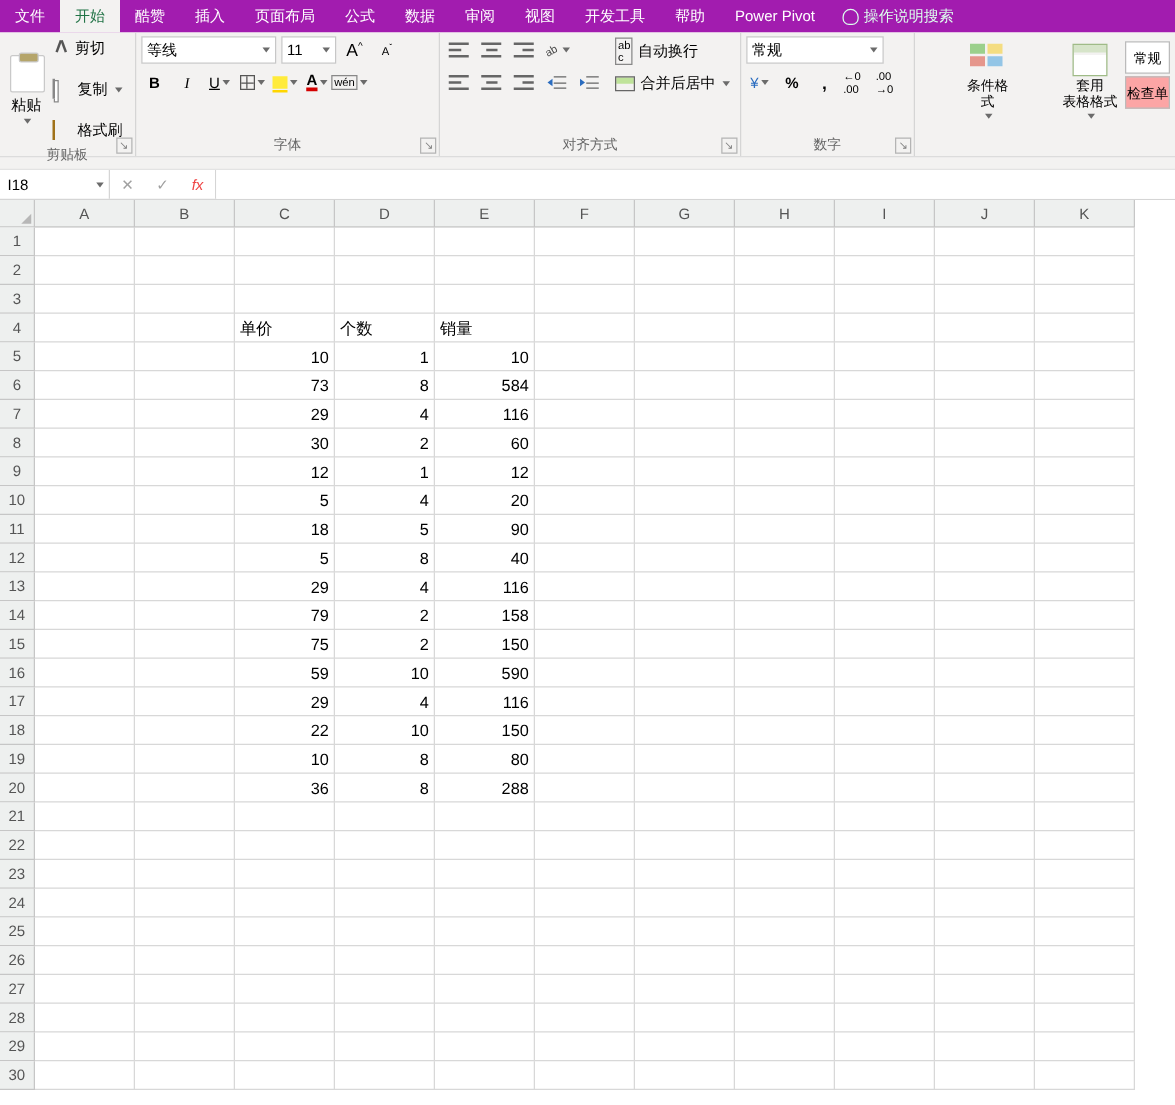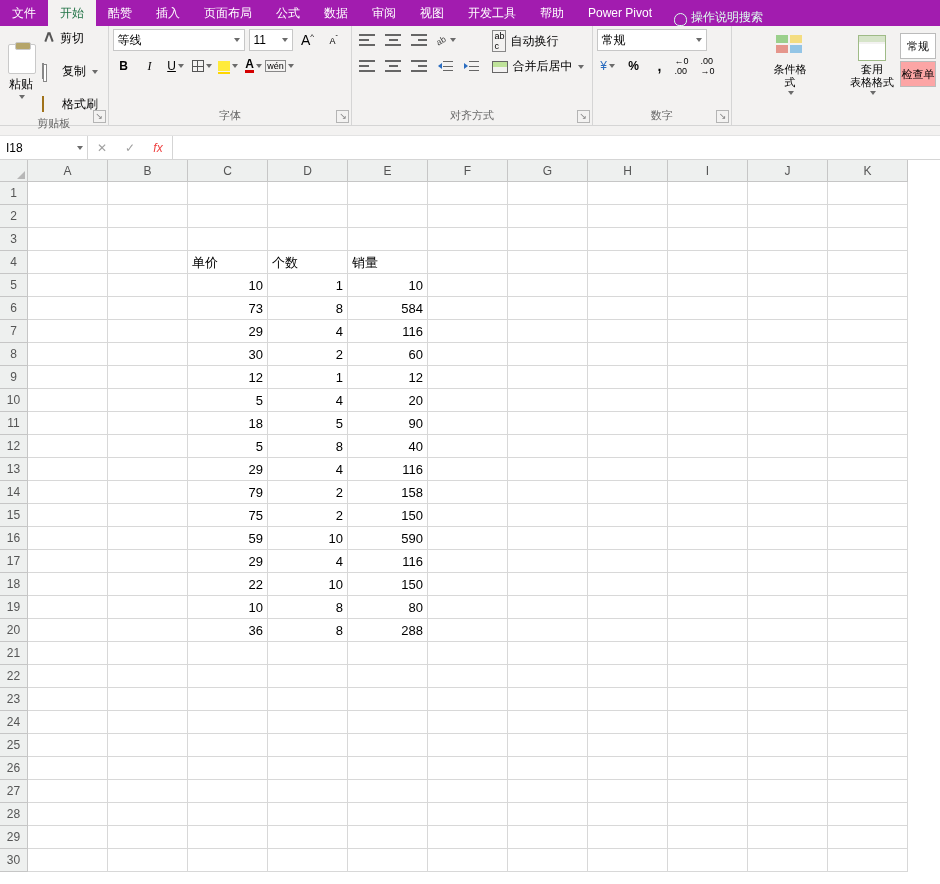--- a/index.html
+++ b/index.html
@@ -2,21 +2,21 @@
 <html><head>
 <meta charset="utf-8">
 <style>
 * { margin: 0; padding: 0; box-sizing: border-box; font-family: "Microsoft YaHei", "Segoe UI", sans-serif; }
 body { background: #fff; overflow: hidden; width: 940px; height: 884px; }
 
 
 .tab-strip { height: 26px; background: #a21caf; display: flex; align-items: stretch; font-size: 12px; color: #fff; user-select: none; }
 .tab { padding: 0 12px; display: flex; align-items: center; cursor: pointer; white-space: nowrap; }
 .tab.active { background: #f3f2f1; color: #217346; font-weight: 400; }
-.tell-me { display: flex; align-items: flex-end; gap: 4px; padding: 0 10px; color: #dfe; }
+.tell-me { display: flex; align-items: center; gap: 4px; padding: 0 10px; color: #dfe; }
 .bulb-icon { width: 13px; height: 13px; border: 1px solid #dfe; border-radius: 50% 50% 40% 40%; position: relative; }
 
 
 .ribbon { height: 100px; background: #f3f2f1; border-bottom: 1px solid #d5d5d5; display: flex; font-size: 12px; }
 .group { border-right: 1px solid #d5d5d5; display: flex; flex-direction: column; justify-content: space-between; padding: 3px 4px 0; position: relative; }
 .group-body { display: flex; gap: 2px; flex: 1; }
 .group-label { text-align: center; font-size: 11px; color: #666; padding: 2px 0; }
 .dialog-launcher { position: absolute; right: 2px; bottom: 2px; width: 13px; height: 13px; border: 1px solid #b4b4b4; font-size: 9px; line-height: 11px; text-align: center; color: #828282; cursor: pointer; }
 .dialog-launcher::before { content: "↘"; }
 
@@ -157,21 +157,21 @@
         </div>
       </div>
     </div>
     <div class="group-label">剪贴板</div>
     <span class="dialog-launcher"></span>
   </div>
 
   <div class="group" style="width:252px">
     <div class="group-body" style="flex-direction:column; gap:4px;">
       <div class="font-row">
-        <div class="combo" style="width:132px">
+        <div class="combo" style="width:108px">
           <span>等线</span>
           <span class="drop-caret combo-caret"></span>
         </div>
         <div class="combo" style="width:44px">
           <span>11</span>
           <span class="drop-caret combo-caret"></span>
         </div>
         <div class="btn-sq">
             <span class="aa-big">A<sup style="font-size:8px">^</sup></span>
           </div>

